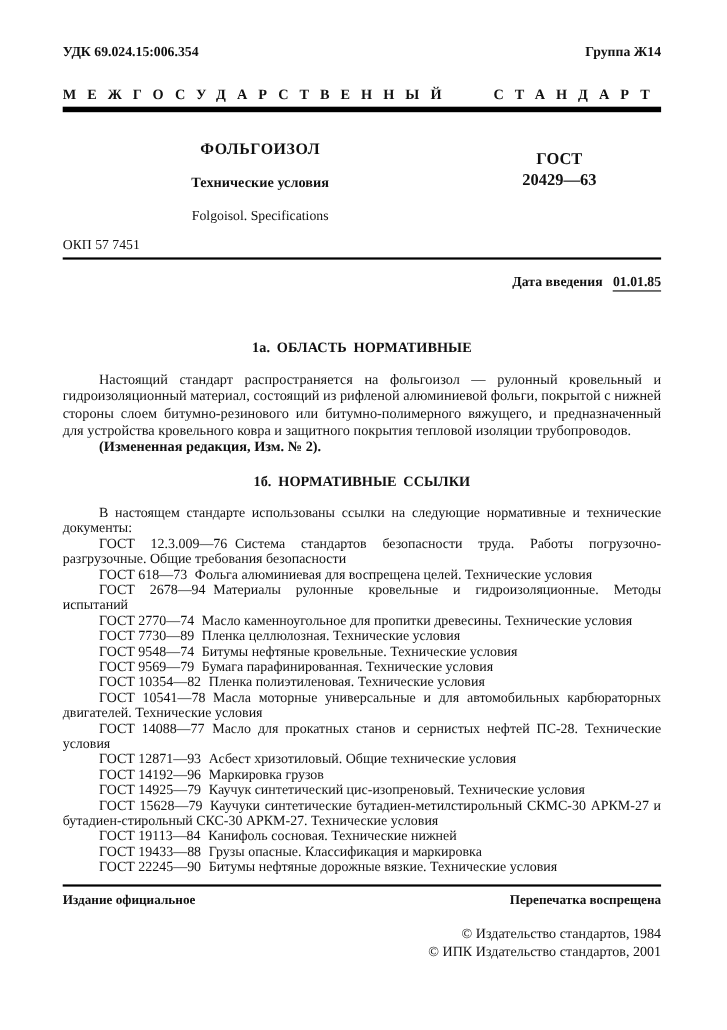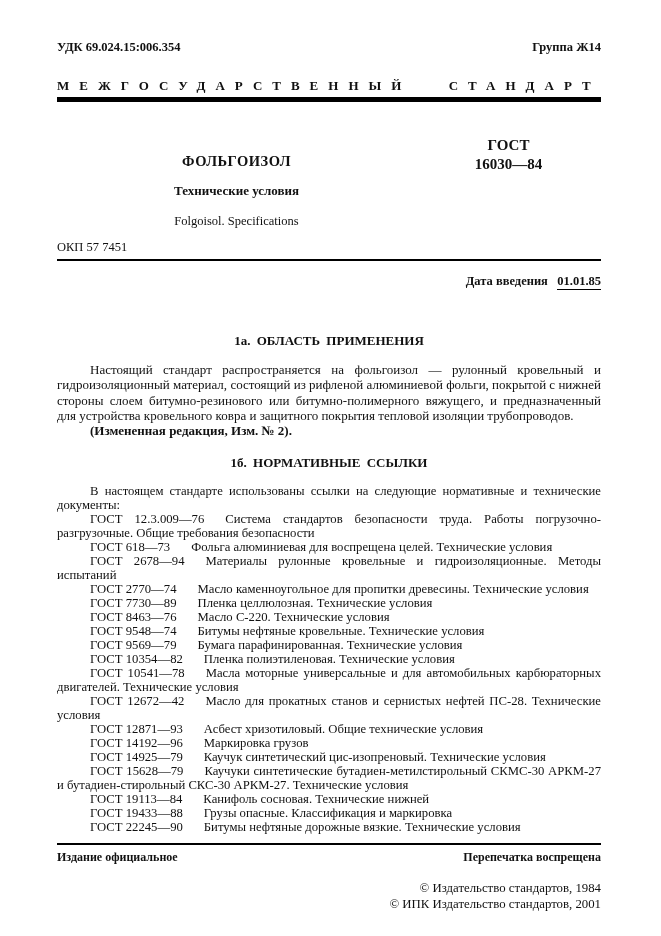--- a/index.html
+++ b/index.html
@@ -17,21 +17,21 @@
 
   .std-title {
     margin-top: 23px;
     font-size: 13px; font-weight: bold;
     letter-spacing: 10px; word-spacing: 24px;
     white-space: nowrap;
   }
   .thick-rule { margin-top: 3px; height: 5px; background: #000; }
 
   .title-section { display: flex; margin-top: 26px; }
-  .title-left { width: 66%; text-align: center; margin-top: 25px; }
+  .title-left { width: 66%; text-align: center; }
   .doc-title { font-size: 14.5px; font-weight: bold; letter-spacing: 0.5px; }
   .doc-subtitle { margin-top: 13px; font-size: 13px; font-weight: bold; }
   .doc-title-en { margin-top: 15px; font-size: 12.5px; }
   .title-right { width: 34%; display: flex; justify-content: center; }
   .gost-box { margin-top: 8px; text-align: center; font-size: 15px; font-weight: bold; line-height: 19px; }
 
   .okp { margin-top: 11px; font-size: 12.5px; }
   .thin-rule { margin-top: 4px; height: 2px; background: #000; }
 
   .date-row { margin-top: 13px; text-align: right; font-size: 12.5px; font-weight: bold; }
@@ -48,21 +48,21 @@
     text-indent: 33px;
   }
   .amendment { font-weight: bold; font-size: 13px; line-height: 15.3px; text-indent: 33px; }
 
   .refs-block { margin-top: 13px; }
   .refs-block p {
     font-size: 12.7px; line-height: 14px;
     text-align: justify; text-align-last: left;
     text-indent: 33px;
   }
-  .ref-num { margin-right: 21px; }
+  .ref-num { margin-right: 7px; }
 
   .footer-rule { margin-top: 9px; height: 2px; background: #000; }
   .footer-row { margin-top: 5px; display: flex; justify-content: space-between; font-size: 12px; font-weight: bold; text-align: right; }
   .copyright { margin-top: 16px; text-align: right; font-size: 12.8px; line-height: 15.5px; }
 </style>
 </head>
 <body>
 
 <div class="page">
   <div class="content">
@@ -77,54 +77,53 @@
 
     <div class="title-section">
       <div class="title-left">
         <div class="doc-title">ФОЛЬГОИЗОЛ</div>
         <div class="doc-subtitle">Технические условия</div>
         <div class="doc-title-en">Folgoisol. Specifications</div>
       </div>
       <div class="title-right">
         <div class="gost-box">
           <div>ГОСТ</div>
-          <div>16030—84</div>
+          <div>20429—63</div>
         </div>
       </div>
     </div>
 
     <div class="okp">ОКП 57 7451</div>
     <div class="thin-rule"></div>
 
     <div class="date-row">
       <span>Дата введения</span>
       <span>&nbsp;</span>
       <span class="date-value">01.01.85</span>
     </div>
 
-    <div class="section-heading h-scope">1а. ОБЛАСТЬ ПРИМЕНЕНИЯ</div>
+    <div class="section-heading h-scope">1а. ОБЛАСТЬ НОРМАТИВНЫЕ</div>
     <p class="body-para">Настоящий стандарт распространяется на фольгоизол — рулонный кровельный и гидроизоляционный материал, состоящий из рифленой алюминиевой фольги, покрытой с нижней стороны слоем битумно-резинового или битумно-полимерного вяжущего, и предназначенный для устройства кровельного ковра и защитного покрытия тепловой изоляции трубопроводов.</p>
     <p class="amendment">(Измененная редакция, Изм. № 2).</p>
 
     <div class="section-heading h-refs">1б. НОРМАТИВНЫЕ ССЫЛКИ</div>
 
     <div class="refs-block">
       <p>В настоящем стандарте использованы ссылки на следующие нормативные и технические документы:</p>
       <div id="refs-list">
           <p><span class="ref-num">ГОСТ 12.3.009—76</span><span>Система стандартов безопасности труда. Работы погрузочно-разгрузочные. Общие требования безопасности</span></p>
           <p><span class="ref-num">ГОСТ 618—73</span><span>Фольга алюминиевая для воспрещена целей. Технические условия</span></p>
           <p><span class="ref-num">ГОСТ 2678—94</span><span>Материалы рулонные кровельные и гидроизоляционные. Методы испытаний</span></p>
           <p><span class="ref-num">ГОСТ 2770—74</span><span>Масло каменноугольное для пропитки древесины. Технические условия</span></p>
           <p><span class="ref-num">ГОСТ 7730—89</span><span>Пленка целлюлозная. Технические условия</span></p>
-          <p><span class="ref-num">ГОСТ 8463—76</span><span>Масло С-220. Технические условия</span></p>
           <p><span class="ref-num">ГОСТ 9548—74</span><span>Битумы нефтяные кровельные. Технические условия</span></p>
           <p><span class="ref-num">ГОСТ 9569—79</span><span>Бумага парафинированная. Технические условия</span></p>
           <p><span class="ref-num">ГОСТ 10354—82</span><span>Пленка полиэтиленовая. Технические условия</span></p>
           <p><span class="ref-num">ГОСТ 10541—78</span><span>Масла моторные универсальные и для автомобильных карбюраторных двигателей. Технические условия</span></p>
-          <p><span class="ref-num">ГОСТ 12672—42</span><span>Масло для прокатных станов и сернистых нефтей ПС-28. Технические условия</span></p>
+          <p><span class="ref-num">ГОСТ 14088—77</span><span>Масло для прокатных станов и сернистых нефтей ПС-28. Технические условия</span></p>
           <p><span class="ref-num">ГОСТ 12871—93</span><span>Асбест хризотиловый. Общие технические условия</span></p>
           <p><span class="ref-num">ГОСТ 14192—96</span><span>Маркировка грузов</span></p>
           <p><span class="ref-num">ГОСТ 14925—79</span><span>Каучук синтетический цис-изопреновый. Технические условия</span></p>
           <p><span class="ref-num">ГОСТ 15628—79</span><span>Каучуки синтетические бутадиен-метилстирольный СКМС-30 АРКМ-27 и бутадиен-стирольный СКС-30 АРКМ-27. Технические условия</span></p>
           <p><span class="ref-num">ГОСТ 19113—84</span><span>Канифоль сосновая. Технические нижней</span></p>
           <p><span class="ref-num">ГОСТ 19433—88</span><span>Грузы опасные. Классификация и маркировка</span></p>
           <p><span class="ref-num">ГОСТ 22245—90</span><span>Битумы нефтяные дорожные вязкие. Технические условия</span></p>
         </div>
     </div>
 

